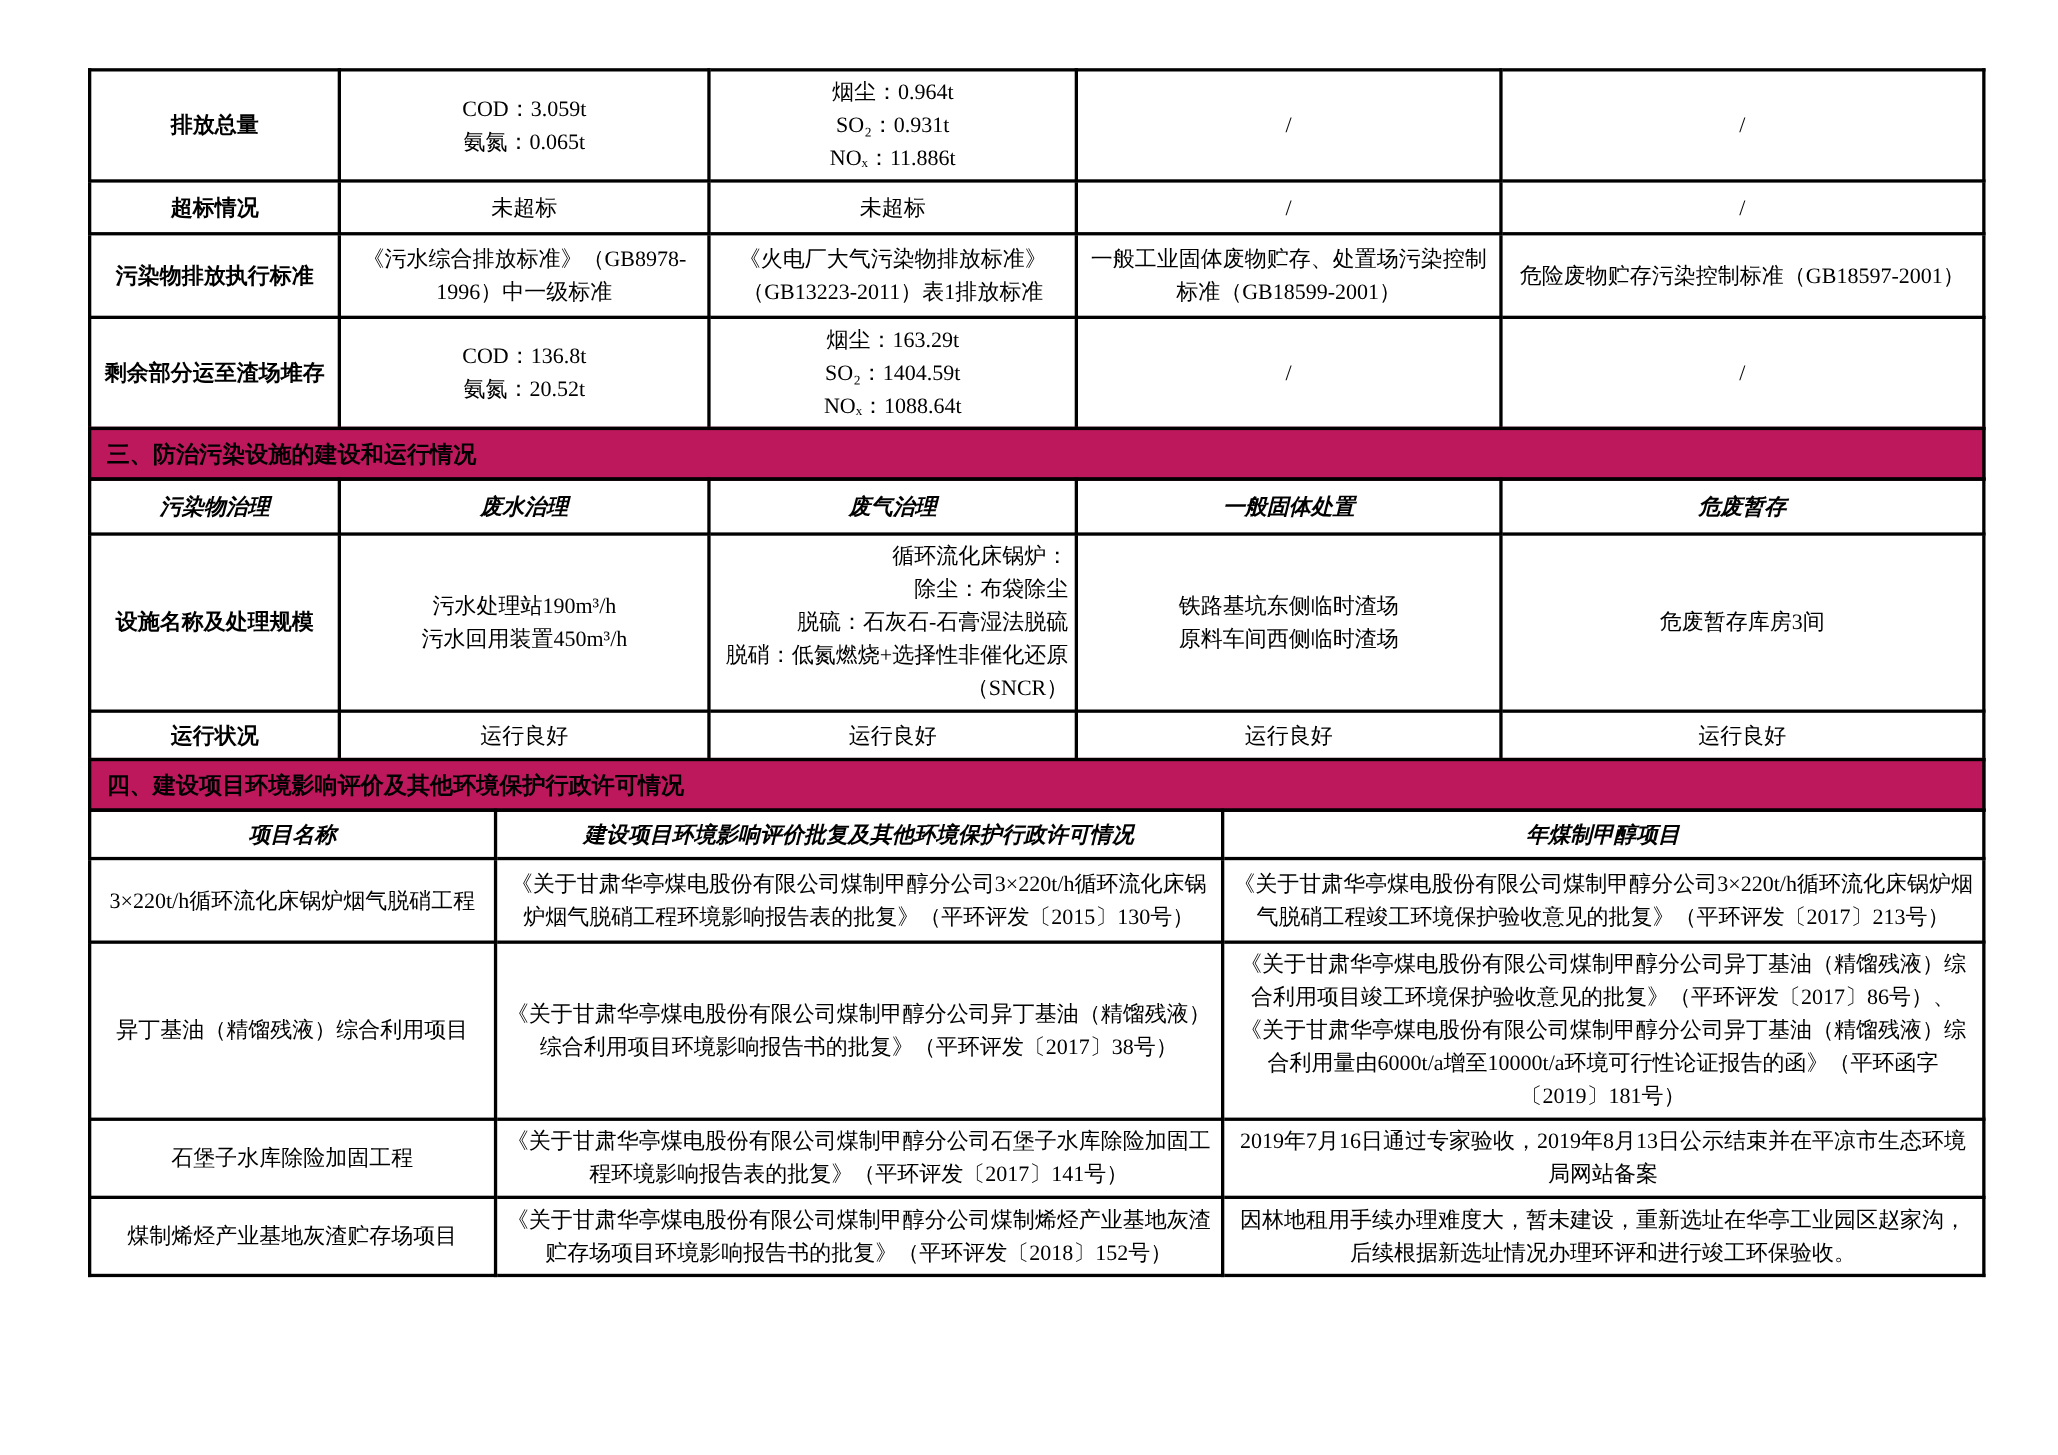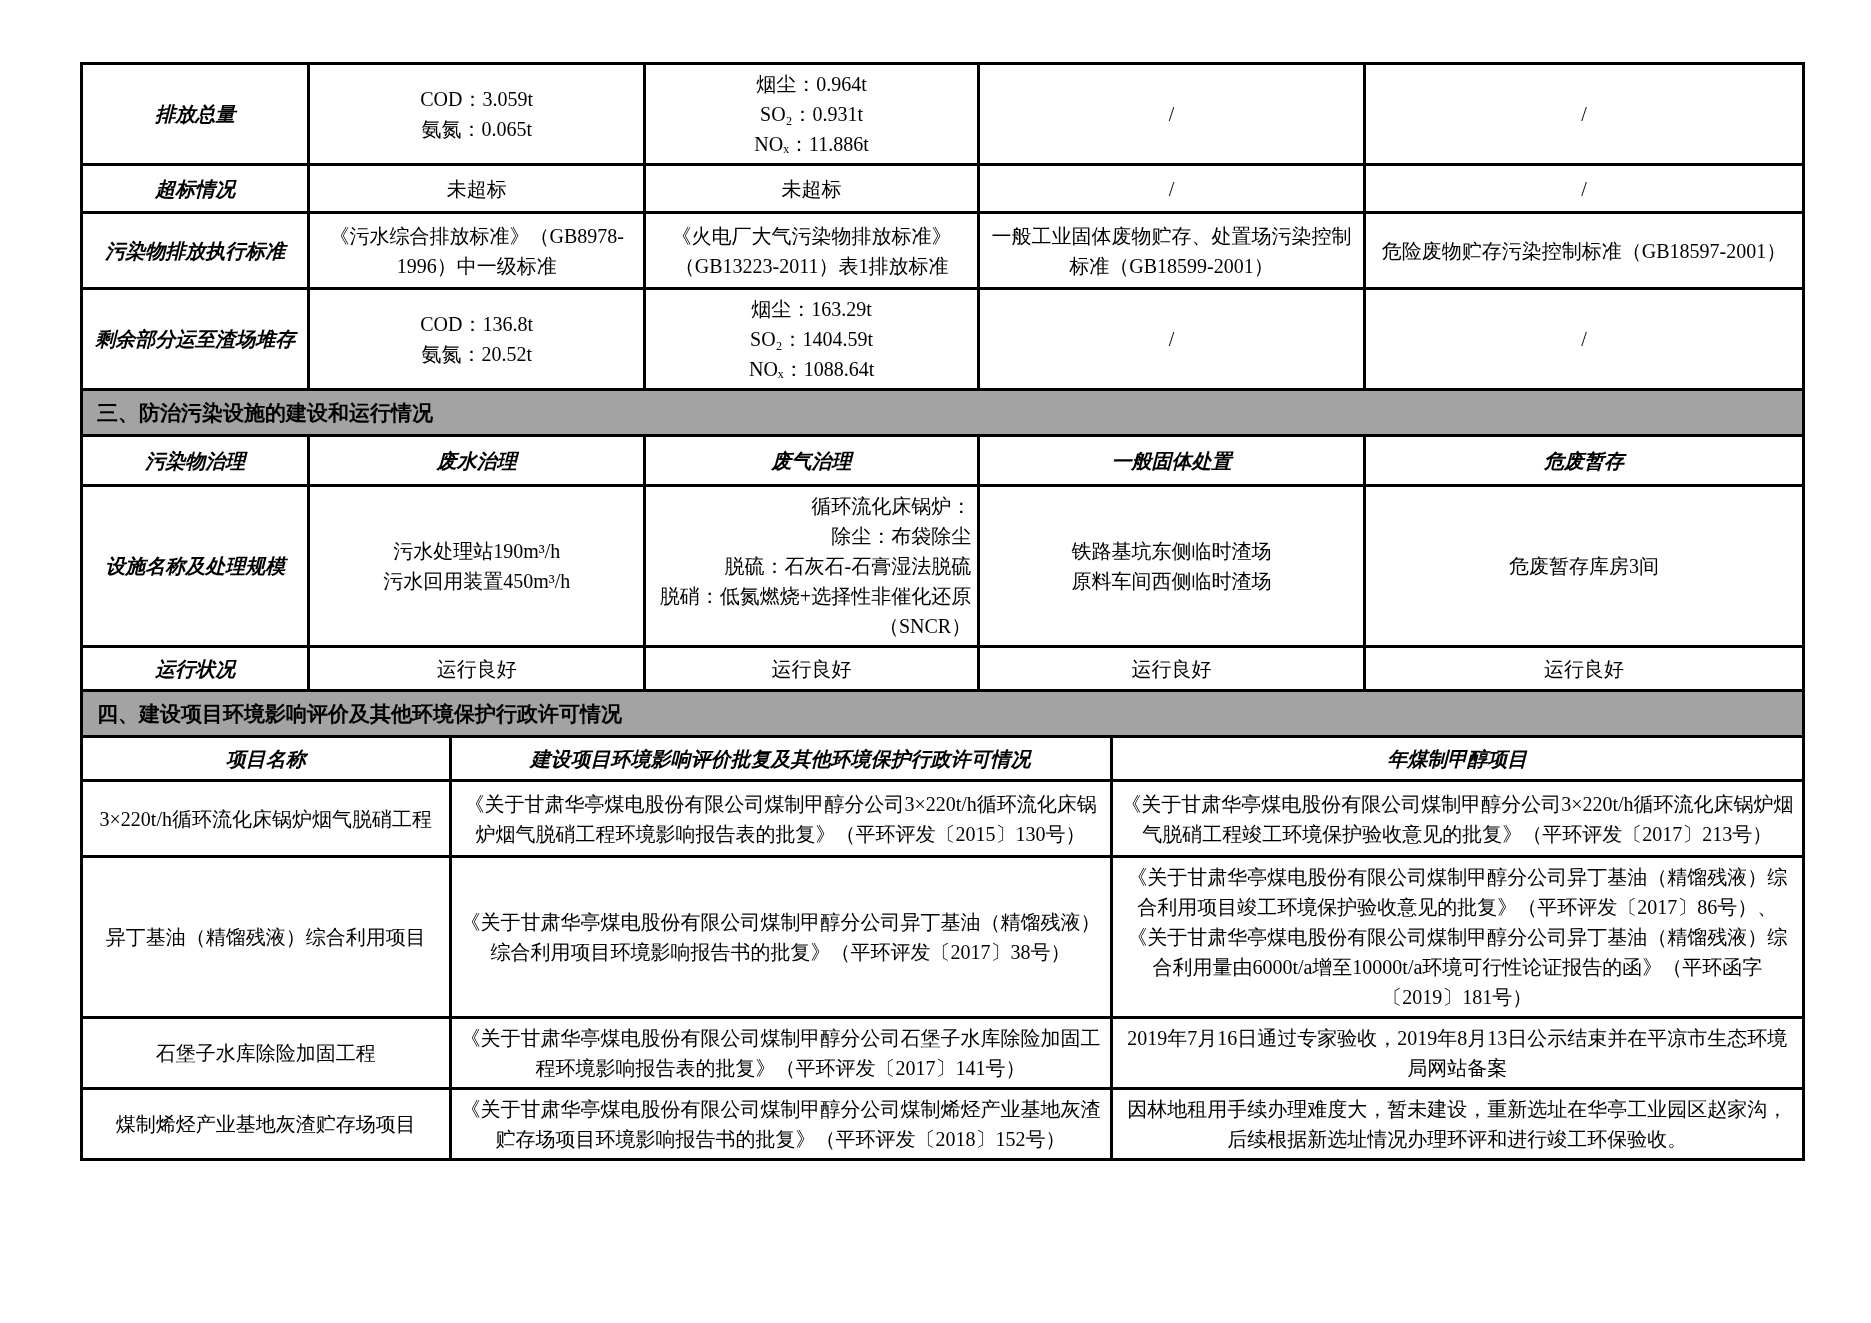--- a/index.html
+++ b/index.html
@@ -15,28 +15,28 @@
     border:3px solid #000;
     padding:4px 8px;
     text-align:center;
     vertical-align:middle;
     font-size:20px;
     line-height:1.5;
     word-break:break-word;
   }
   th{font-weight:bold;font-style:italic;}
   .cell{white-space:pre-line;}
-  .label{font-weight:bold;font-style:italic;}
+  .label{font-weight:bold;}
   .left{text-align:right;padding-left:10px;padding-right:6px;}
   .bar{
     border:3px solid #000;
     font-weight:bold;
     font-size:21px;
     padding:8px 12px 7px 14px;
-    background:#a3a3a3;
+    background:#be185d;
   }
   
   .t1-r1{height:100px}.t1-r2{height:48px}.t1-r3{height:76px}.t1-r4{height:94px}.t1-r5{height:106px}
   .t2-h{height:50px}.t2-r1{height:150px}.t2-r2{height:44px}
   .t3-h{height:44px}.t3-r1{height:62px}.t3-r2{height:76px}.t3-r3{height:130px}.t3-r4{height:62px}.t3-r5{height:68px}
 </style>
 </head>
 <body>
 
 <div class="sheet">

